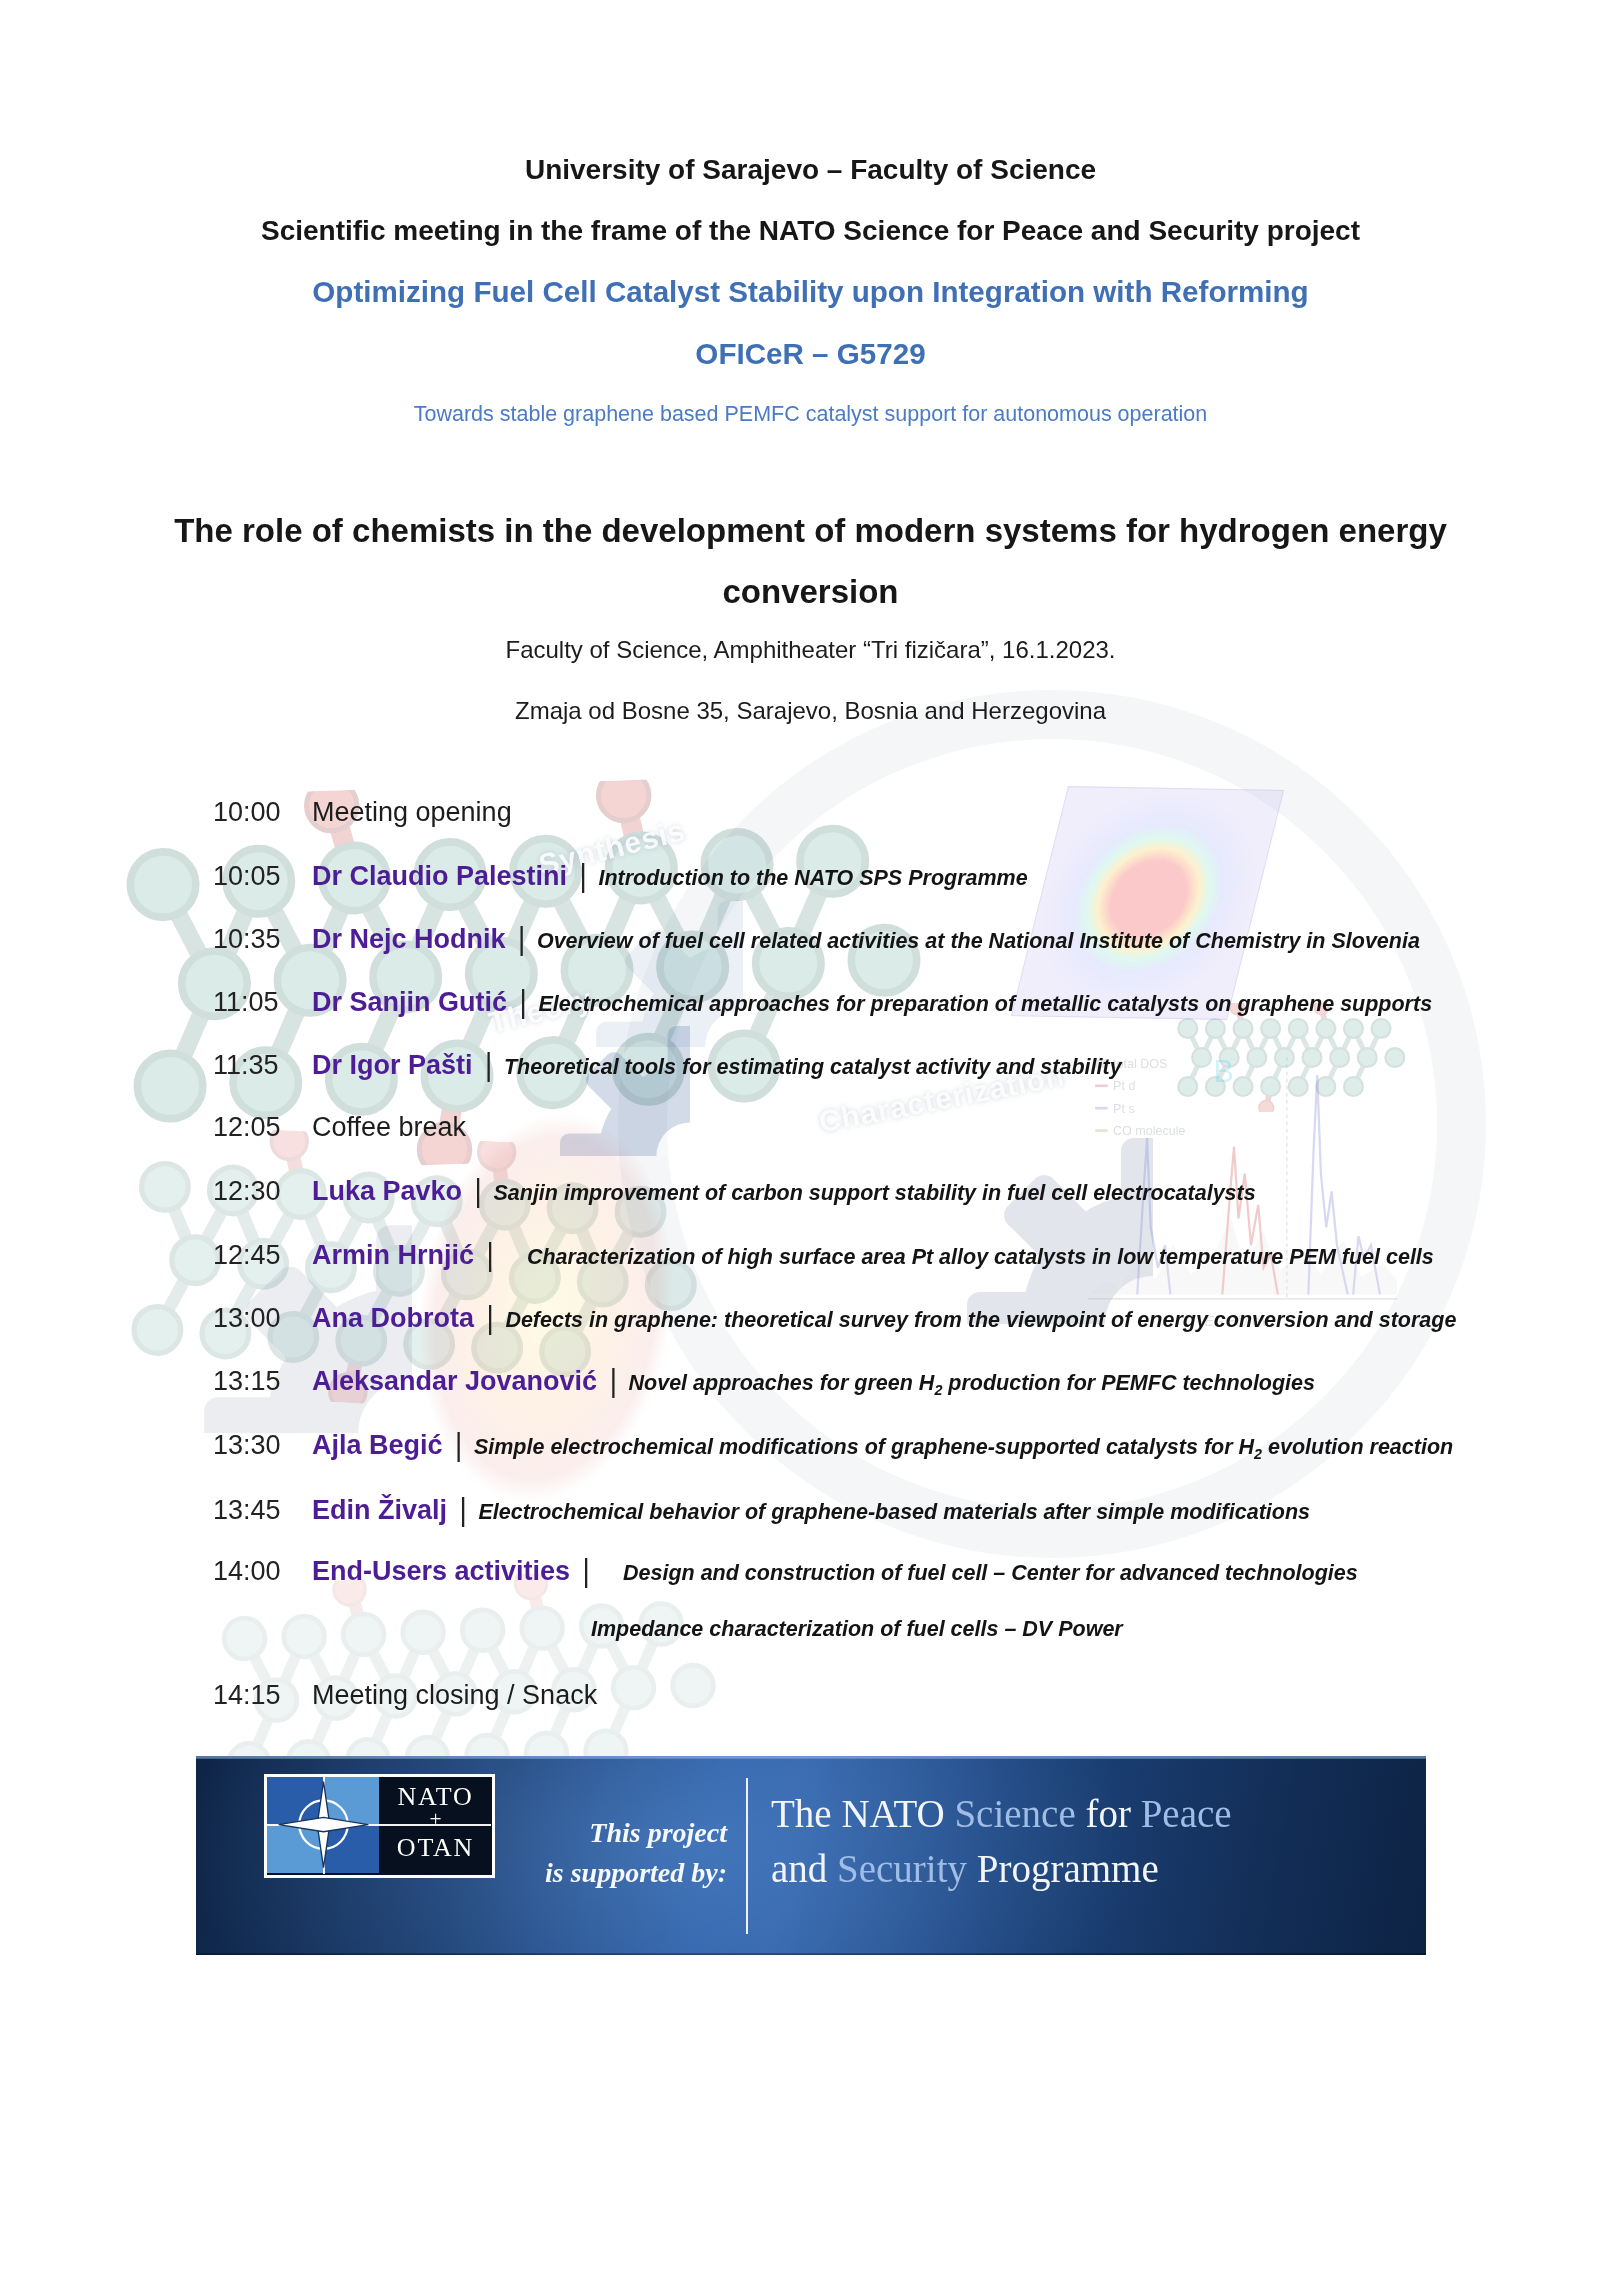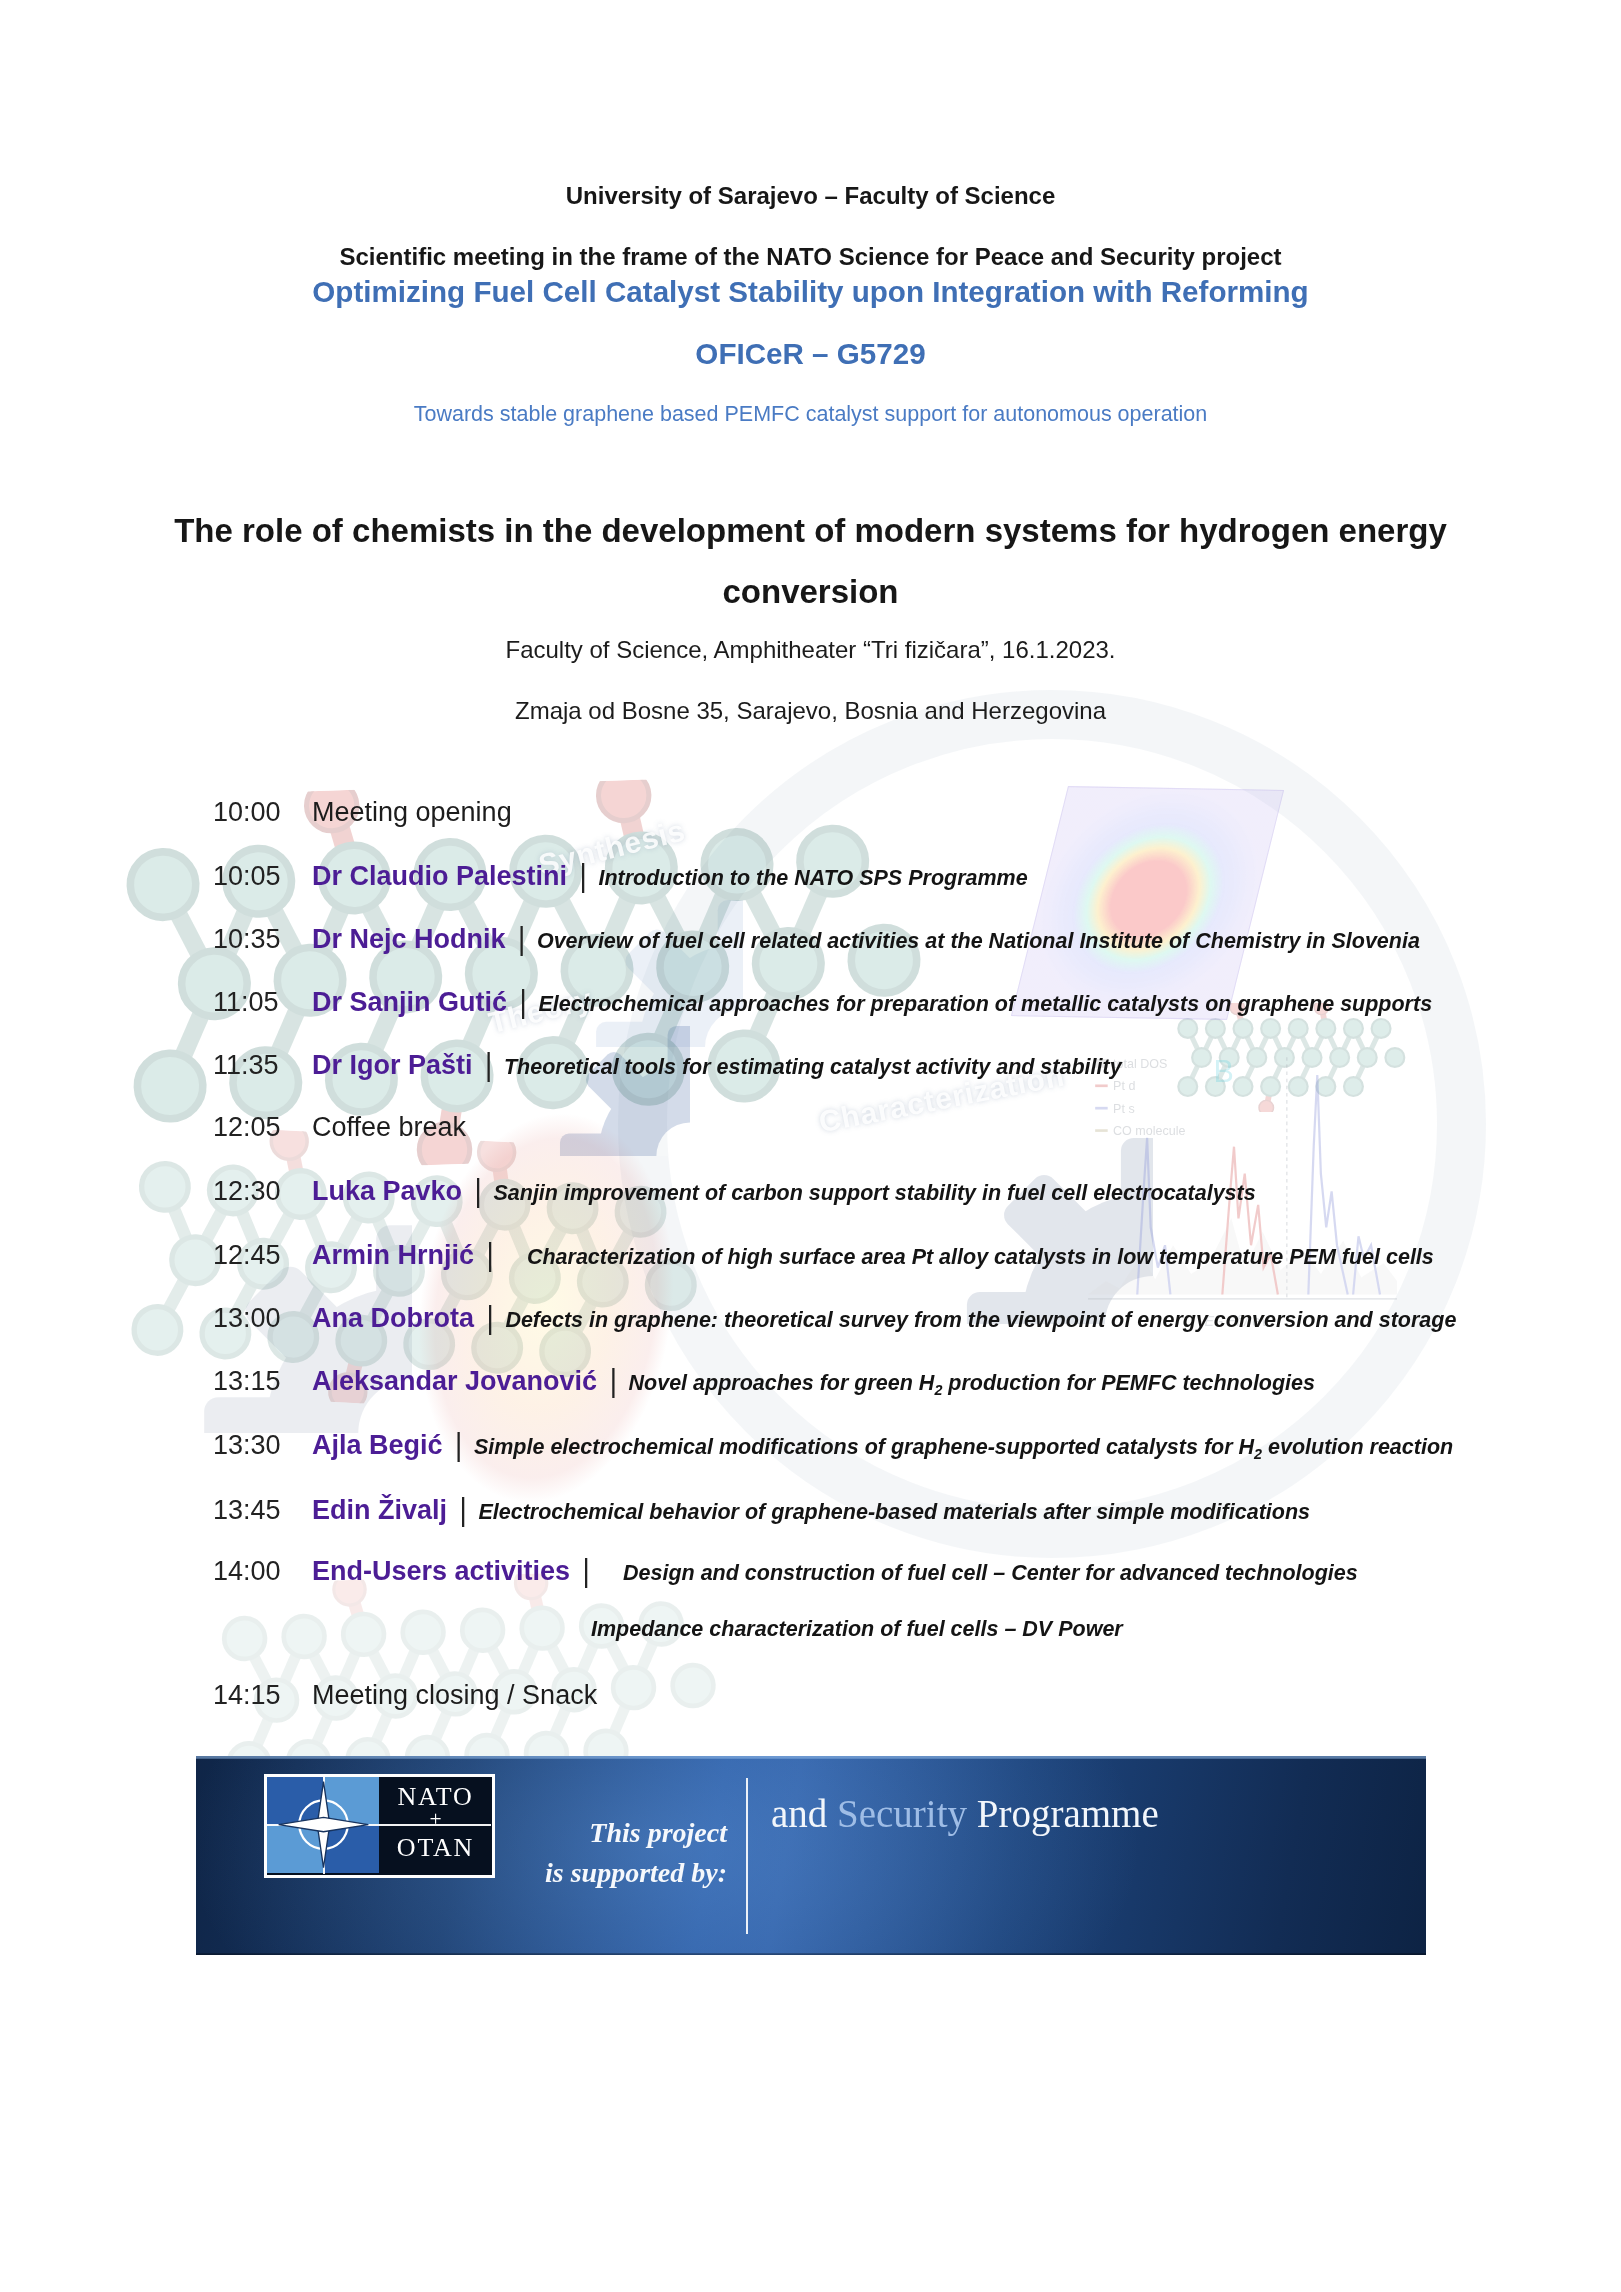--- a/index.html
+++ b/index.html
@@ -16,21 +16,21 @@
         opacity:.16;}
   .heatmap{transform:skewX(-13deg) rotate(1deg);opacity:.42;border:1.8px solid rgba(150,130,220,.5);
         background:
          radial-gradient(closest-side at 50% 48%,rgba(245,120,120,.95) 0 34%,rgba(250,215,120,.85) 46%,rgba(150,235,210,.75) 56%,rgba(150,160,245,.55) 68%,rgba(190,175,240,.5) 100%);}
   .wm-word{position:absolute;color:rgba(255,255,255,.85);font-weight:700;font-size:30px;letter-spacing:0.9px;
         text-shadow:0 0 5.4px rgba(120,140,170,.35);}
   .spectra{opacity:.34;}
 
   
   .hline{position:absolute;width:100%;text-align:center;white-space:nowrap;}
-  .h-bold{font-weight:700;font-size:24px;color:#171717;margin-top:28px;}
+  .h-bold{font-weight:700;font-size:28px;color:#171717;}
   .h-blue{font-weight:700;font-size:29.6px;color:#3f6fb5;}
   .h-sub{font-weight:400;font-size:21.5px;color:#4a7bc4;}
   .t-main{font-weight:700;font-size:33px;color:#171717;}
   .t-venue{font-weight:400;font-size:24px;color:#1c1c1c;}
 
   
   #sched{position:absolute;left:197px;top:0;width:1245px;z-index:2;}
   .row{position:absolute;left:16px;display:flex;align-items:baseline;white-space:nowrap;}
   .time{flex:0 0 99px;width:99px;font-size:27px;font-weight:400;color:#222;}
   .plain{font-size:27px;font-weight:400;color:#1c1c1c;}
@@ -324,18 +324,19 @@
     </div>
 
     <div class="support">
       <div>This project</div>
       <div>is supported by:</div>
     </div>
 
     <div class="vsep"></div>
 
     <div class="program">
+      <div><span>The NATO </span><span class="lt">Science</span><span> for </span><span class="lt">Peace</span></div>
       <div><span>and </span><span class="lt">Security</span><span> Programme</span></div>
     </div>
   </div>
 
 </div>
 
 
 </body></html>

